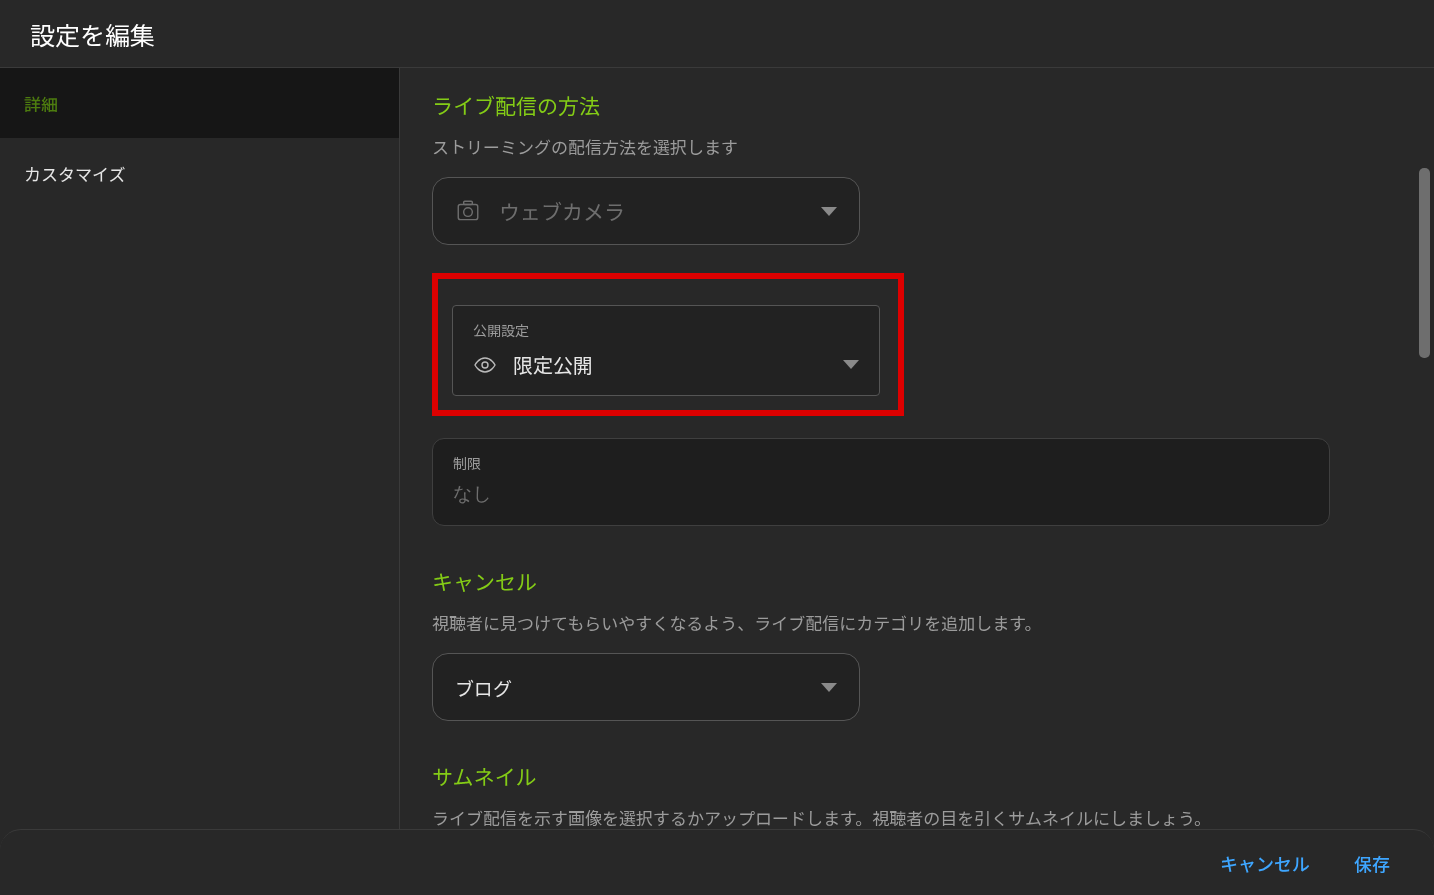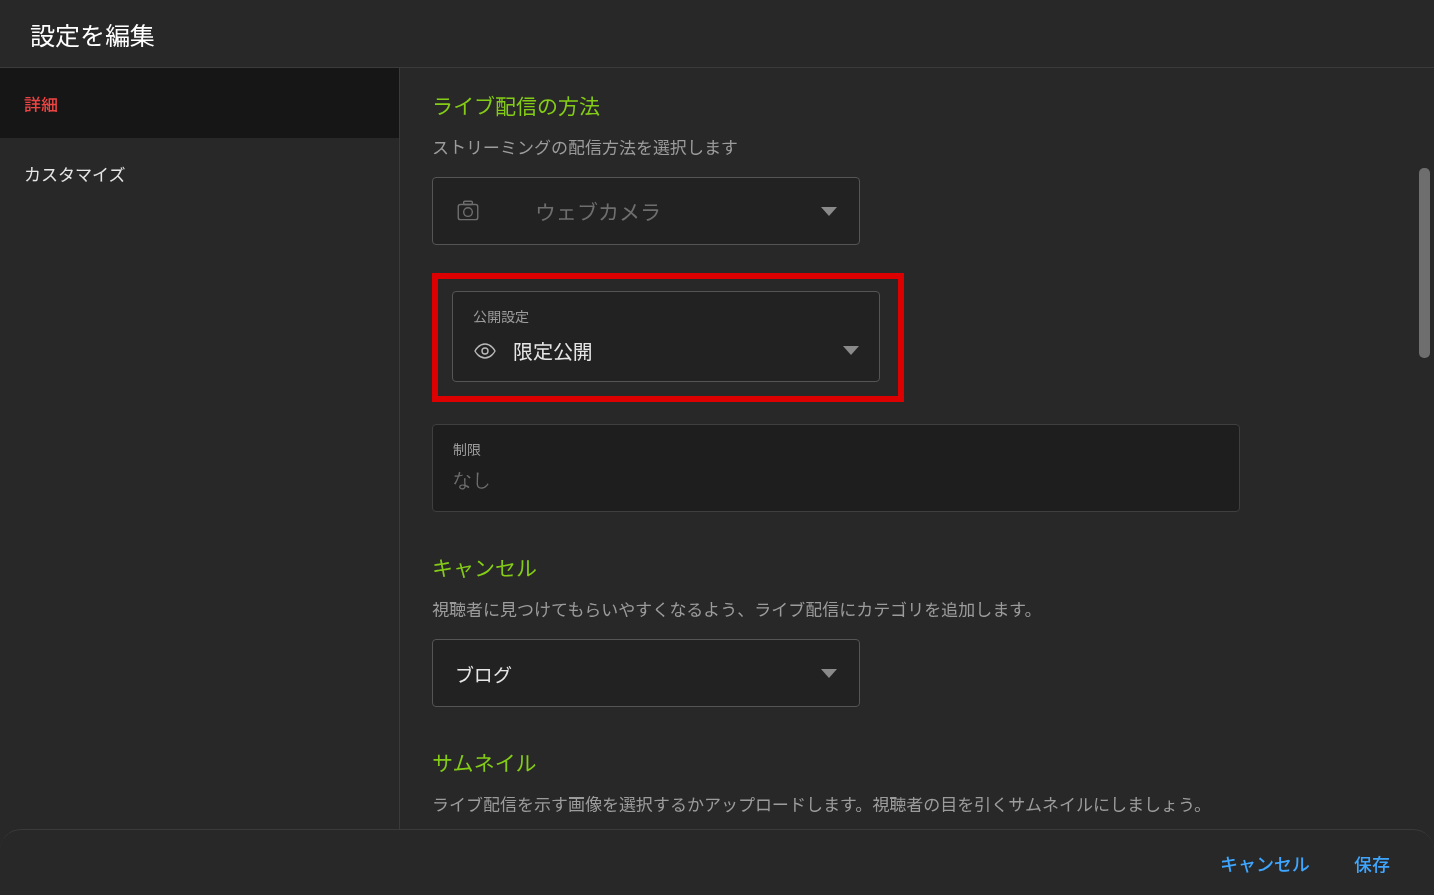--- a/index.html
+++ b/index.html
@@ -71,21 +71,21 @@
     display:flex;
     align-items:center;
     padding:0 24px;
     font-size:17px;
     color:var(--text-primary);
     cursor:pointer;
   }
   .sidebar-item.active{
     background:#161616;
     font-weight:500;
-    color:#ef4444;
+    color:#4d7c0f;
   }
 
   
   .main{
     flex:1;
     position:relative;
     overflow:hidden;
   }
   .scroll-area{
     position:absolute;
@@ -116,28 +116,27 @@
     color:var(--text-secondary);
     margin:0 0 18px;
   }
 
   
   .select-box{
     width:428px;
     height:68px;
     background:var(--bg-field);
     border:1px solid var(--border-field);
-    border-radius:4px;
+    border-radius:16px;
     display:flex;
     align-items:center;
     padding:0 22px;
     cursor:pointer;
     position:relative;
     margin-bottom:28px;
-    gap:36px;
   }
   .select-box .lead-icon{
     width:26px;
     height:26px;
     margin-right:18px;
     color:var(--text-placeholder);
     flex-shrink:0;
   }
   .select-box .lead-icon svg{width:100%;height:100%;display:block;stroke:currentColor;fill:none;stroke-width:1.3;}
   .select-box.webcam .value{
@@ -153,21 +152,21 @@
     width:0;height:0;
     border-left:8px solid transparent;
     border-right:8px solid transparent;
     border-top:9px solid #8a8a8a;
   }
 
   
   .highlight-wrap{
     width:472px;
     border:6px solid var(--highlight);
-    padding:12px 14px 14px 14px;
+    padding:26px 14px 14px 14px;
     margin-bottom:22px;
   }
   .labeled-select{
     width:428px;
     background:var(--bg-field);
     border:1px solid var(--border-field);
     border-radius:4px;
     padding:14px 20px 16px;
     cursor:pointer;
     position:relative;
@@ -186,24 +185,24 @@
     color:#bababa;flex-shrink:0;
   }
   .labeled-select .row .lead-icon svg{width:100%;height:100%;fill:none;stroke:currentColor;stroke-width:1.4;}
   .labeled-select .row .value{flex:1;font-size:20px;color:var(--text-primary);}
   .labeled-select .row .caret{
     width:0;height:0;border-left:8px solid transparent;border-right:8px solid transparent;border-top:9px solid #8a8a8a;
   }
 
   
   .wide-field{
-    width:808px;
+    width:898px;
     background:var(--bg-field-dark);
     border:1px solid #3f3f3f;
-    border-radius:4px;
+    border-radius:12px;
     padding:14px 20px 18px;
     margin-bottom:40px;
   }
   .wide-field .floating-label{
     font-size:14px;color:var(--text-secondary);margin-bottom:8px;
   }
   .wide-field .value{
     font-size:19px;color:var(--text-placeholder);font-family:Liberation Mono, monospace;
   }
 

